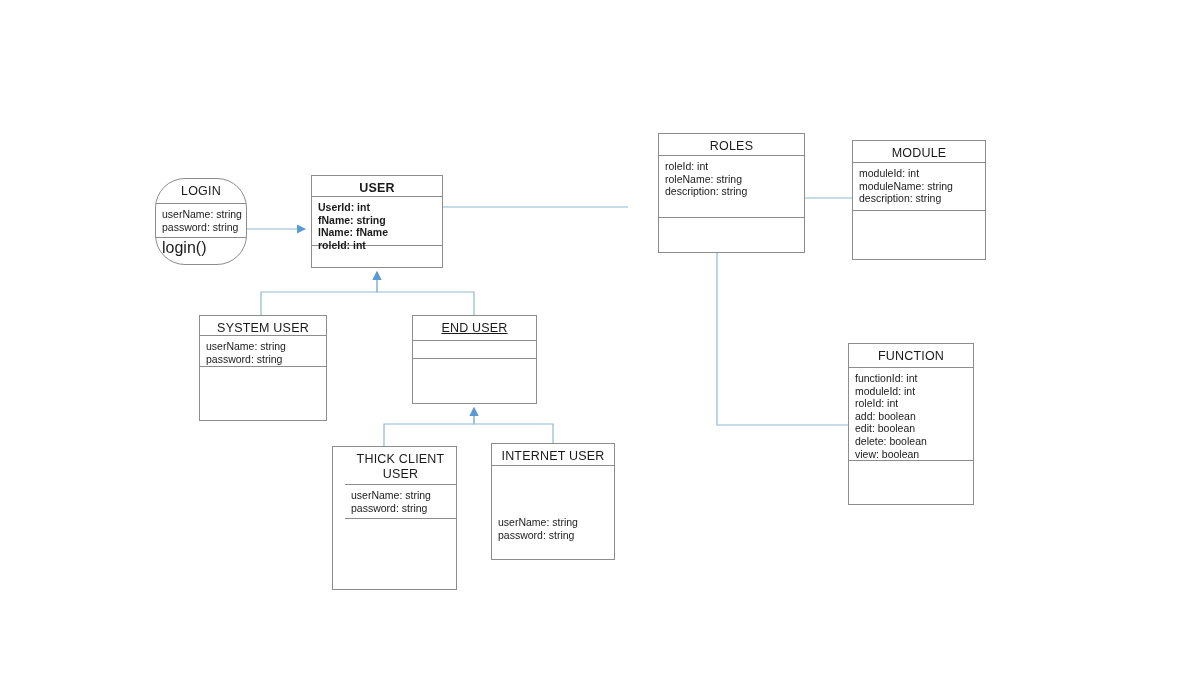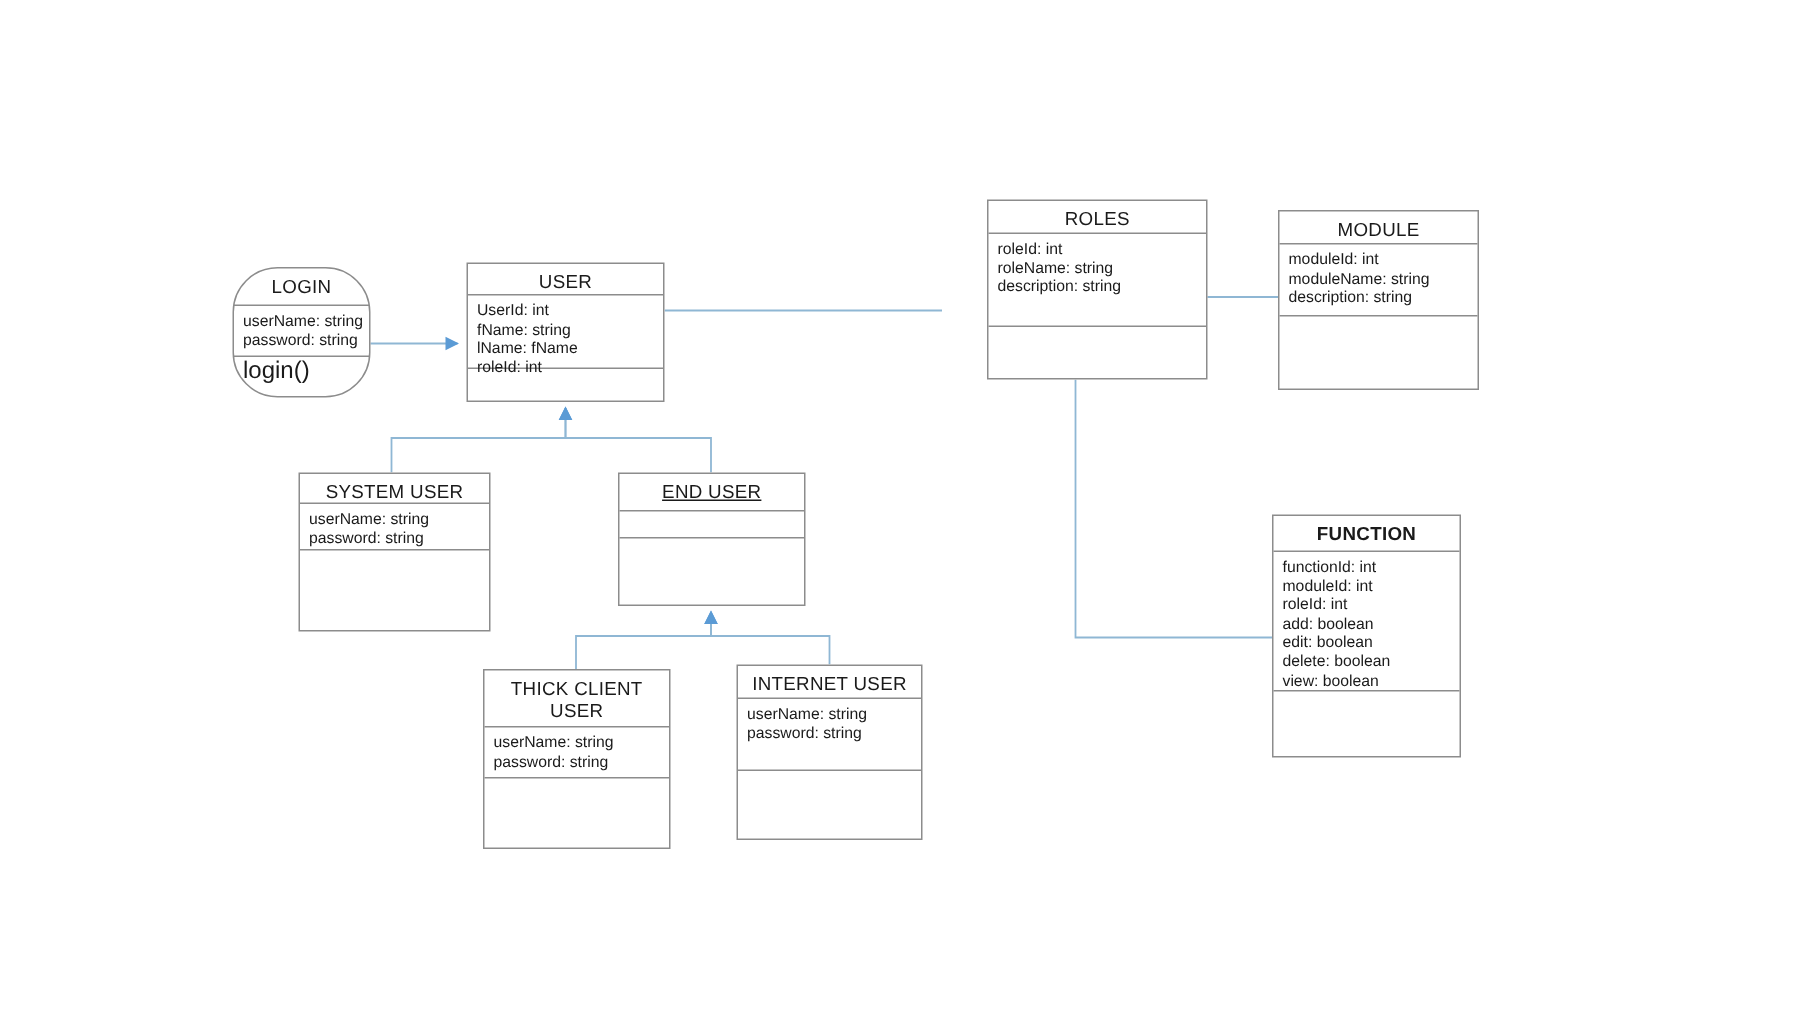--- a/index.html
+++ b/index.html
@@ -108,21 +108,21 @@
       <div class="uml-class" style="left: 155px; top: 178px; width: 92px; height: 87px; border-color: rgb(140, 140, 140); border-radius: 30px;">
         <div class="uml-title" style="height: 25px; border-bottom-color: rgb(140, 140, 140);">LOGIN</div>
         <div class="uml-attrs" style="height: 34px; border-bottom-color: rgb(140, 140, 140);">
           <div class="row">userName: string</div>
           <div class="row">password: string</div>
         </div>
         <div class="uml-ops">
           <div class="row">login()</div>
         </div>
       </div>
-      <div class="uml-class" style="left: 311px; top: 175px; width: 132px; height: 93px; border-color: rgb(140, 140, 140);">
+      <div class="uml-class" style="left: 311px; top: 175px; width: 132px; height: 93px; border-color: rgb(140, 140, 140); font-weight: bold;">
         <div class="uml-title" style="height: 21px; border-bottom-color: rgb(140, 140, 140);">USER</div>
         <div class="uml-attrs" style="height: 49px; border-bottom-color: rgb(140, 140, 140);">
           <div class="row">UserId: int</div>
           <div class="row">fName: string</div>
           <div class="row">lName: fName</div>
           <div class="row">roleId: int</div>
         </div>
         <div class="uml-ops thin"></div>
       </div>
       <div class="uml-class" style="left: 640px; top: 133px; width: 147px; height: 120px; border-color: rgb(140, 140, 140); margin-left: 18px;">
@@ -149,38 +149,38 @@
           <div class="row">userName: string</div>
           <div class="row">password: string</div>
         </div>
         <div class="uml-ops thin"></div>
       </div>
       <div class="uml-class" style="left: 412px; top: 315px; width: 125px; height: 89px; border-color: rgb(140, 140, 140);">
         <div class="uml-title" style="height: 25px; border-bottom-color: rgb(140, 140, 140); text-decoration: underline;">END USER</div>
         <div class="uml-attrs thin" style="height: 18px; border-bottom-color: rgb(140, 140, 140);"></div>
         <div class="uml-ops thin"></div>
       </div>
-      <div class="uml-class" style="left: 322px; top: 446px; width: 125px; height: 120px; border-color: rgb(140, 140, 140);">
+      <div class="uml-class" style="left: 332px; top: 446px; width: 125px; height: 144px; border-color: rgb(140, 140, 140); padding-left: 12px;">
         <div class="uml-title" style="height: 38px; border-bottom-color: rgb(140, 140, 140);">THICK CLIENT USER</div>
         <div class="uml-attrs" style="height: 34px; border-bottom-color: rgb(140, 140, 140);">
           <div class="row">userName: string</div>
           <div class="row">password: string</div>
         </div>
         <div class="uml-ops thin"></div>
       </div>
-      <div class="uml-class" style="left: 491px; top: 443px; width: 124px; height: 117px; border-color: rgb(140, 140, 140);">
+      <div class="uml-class" style="left: 491px; top: 443px; width: 124px; height: 117px; border-color: rgb(140, 140, 140); gap: 46px;">
         <div class="uml-title" style="height: 22px; border-bottom-color: rgb(140, 140, 140);">INTERNET USER</div>
         <div class="uml-attrs" style="height: 48px; border-bottom-color: rgb(140, 140, 140);">
           <div class="row">userName: string</div>
           <div class="row">password: string</div>
         </div>
         <div class="uml-ops thin"></div>
       </div>
       <div class="uml-class" style="left: 848px; top: 343px; width: 126px; height: 162px; border-color: rgb(140, 140, 140);">
-        <div class="uml-title" style="height: 24px; border-bottom-color: rgb(140, 140, 140); font-weight: bold;">FUNCTION</div>
+        <div class="uml-title" style="height: 24px; border-bottom-color: rgb(140, 140, 140);">FUNCTION</div>
         <div class="uml-attrs" style="height: 93px; border-bottom-color: rgb(140, 140, 140);">
           <div class="row">functionId: int</div>
           <div class="row">moduleId: int</div>
           <div class="row">roleId: int</div>
           <div class="row">add: boolean</div>
           <div class="row">edit: boolean</div>
           <div class="row">delete: boolean</div>
           <div class="row">view: boolean</div>
         </div>
         <div class="uml-ops thin"></div>

